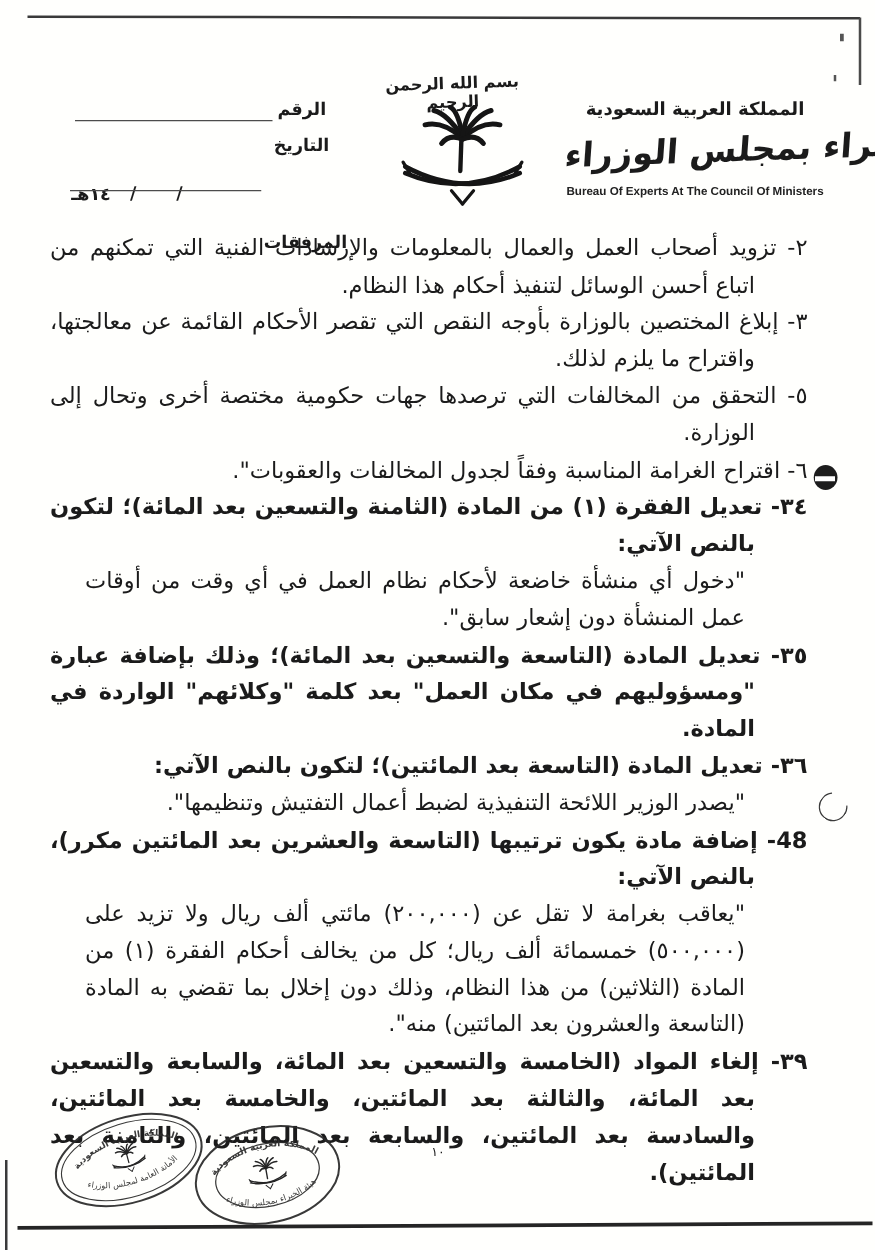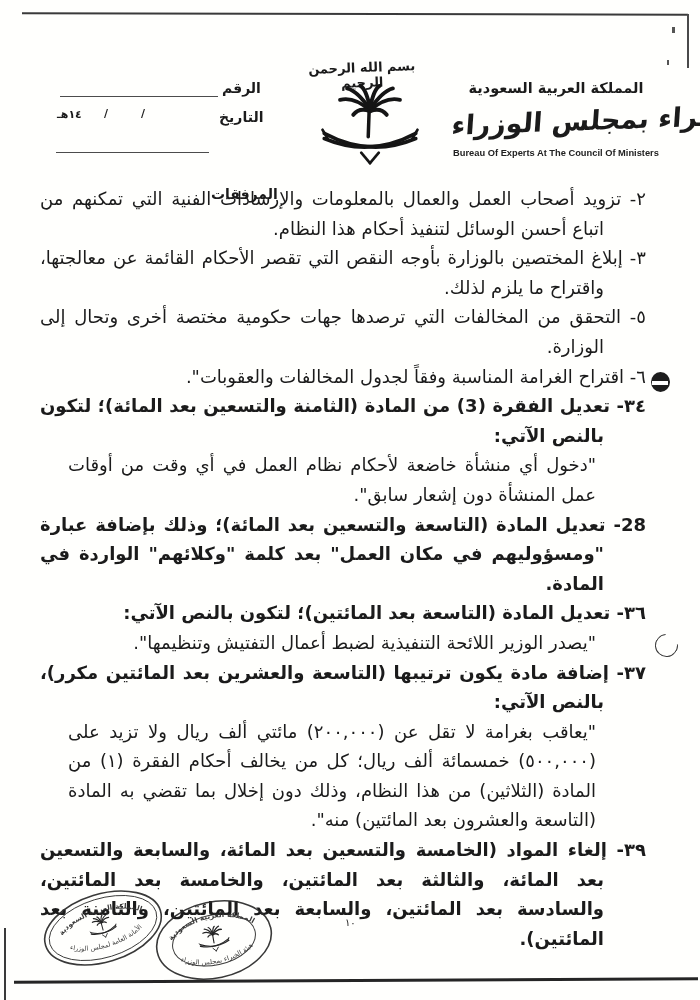--- a/index.html
+++ b/index.html
@@ -22,21 +22,21 @@
              font-size:13px;font-weight:bold;transform:rotate(-2deg);letter-spacing:-.5px;}
   .emblem-main{position:absolute;left:303px;top:84px;width:134px;height:88px;}
   
   .fld-label{position:absolute;font-size:14px;font-weight:bold;}
   .lbl-num{left:222px;top:80px;}
   .lbl-date{left:219px;top:109px;text-align:center;}
   .lbl-att{left:211px;top:138px;margin-top:48px;}
   .fld-line{position:absolute;height:0;border-top:1.6px solid #4c4c4c;}
   .line-num{left:60px;top:96px;width:158px;}
   .line-att{left:56px;top:152px;width:153px;}
-  .date-part{position:absolute;font-size:11px;font-weight:bold;}
+  .date-part{position:absolute;font-size:14px;font-weight:bold;margin-top:40px;}
   .dp-year{left:57px;top:108px;}
   .dp-s1{left:104px;top:107px;}
   .dp-s2{left:141px;top:107px;}
   
   .doc-body{position:absolute;left:40px;top:184px;width:606px;direction:rtl;
             font-size:18px;line-height:29.6px;text-align:justify;}
   .item{padding-right:42px;text-indent:-42px;}
   .item.bold{font-weight:bold;}
   .quote{padding-right:50px;padding-left:28px;font-weight:normal;text-align:justify;}
   
@@ -114,26 +114,26 @@
   <span class="date-part dp-s1">/</span>
   <span class="date-part dp-s2">/</span>
   <div class="fld-label lbl-att">المرفقات</div>
   <div class="fld-line line-att"></div>
 
   <div class="doc-body" id="doc-items">
       <div class="item"><span>٢- </span><span>تزويد أصحاب العمل والعمال بالمعلومات والإرشادات الفنية التي تمكنهم من اتباع أحسن الوسائل لتنفيذ أحكام هذا النظام.</span></div>
       <div class="item"><span>٣- </span><span>إبلاغ المختصين بالوزارة بأوجه النقص التي تقصر الأحكام القائمة عن معالجتها، واقتراح ما يلزم لذلك.</span></div>
       <div class="item"><span>٥- </span><span>التحقق من المخالفات التي ترصدها جهات حكومية مختصة أخرى وتحال إلى الوزارة.</span></div>
       <div class="item"><span>٦- </span><span>اقتراح الغرامة المناسبة وفقاً لجدول المخالفات والعقوبات".</span></div>
-      <div class="item bold"><span>٣٤- </span><span>تعديل الفقرة (3) من المادة (الثامنة والتسعين بعد المائة)؛ لتكون بالنص الآتي:</span></div>
+      <div class="item bold"><span>٣٤- </span><span>تعديل الفقرة (١) من المادة (الثامنة والتسعين بعد المائة)؛ لتكون بالنص الآتي:</span></div>
       <div class="quote">"دخول أي منشأة خاضعة لأحكام نظام العمل في أي وقت من أوقات عمل المنشأة دون إشعار سابق".</div>
-      <div class="item bold"><span>28- </span><span>تعديل المادة (التاسعة والتسعين بعد المائة)؛ وذلك بإضافة عبارة "ومسؤوليهم في مكان العمل" بعد كلمة "وكلائهم" الواردة في المادة.</span></div>
+      <div class="item bold"><span>٣٥- </span><span>تعديل المادة (التاسعة والتسعين بعد المائة)؛ وذلك بإضافة عبارة "ومسؤوليهم في مكان العمل" بعد كلمة "وكلائهم" الواردة في المادة.</span></div>
       <div class="item bold"><span>٣٦- </span><span>تعديل المادة (التاسعة بعد المائتين)؛ لتكون بالنص الآتي:</span></div>
       <div class="quote">"يصدر الوزير اللائحة التنفيذية لضبط أعمال التفتيش وتنظيمها".</div>
-      <div class="item bold"><span>٣٧- </span><span>إضافة مادة يكون ترتيبها (التاسعة والعشرين بعد المائتين مكرر)، بالنص الآتي:</span></div>
+      <div class="item bold"><span>48- </span><span>إضافة مادة يكون ترتيبها (التاسعة والعشرين بعد المائتين مكرر)، بالنص الآتي:</span></div>
       <div class="quote">"يعاقب بغرامة لا تقل عن (٢٠٠,٠٠٠) مائتي ألف ريال ولا تزيد على (٥٠٠,٠٠٠) خمسمائة ألف ريال؛ كل من يخالف أحكام الفقرة (١) من المادة (الثلاثين) من هذا النظام، وذلك دون إخلال بما تقضي به المادة (التاسعة والعشرون بعد المائتين) منه".</div>
       <div class="item bold"><span>٣٩- </span><span>إلغاء المواد (الخامسة والتسعين بعد المائة، والسابعة والتسعين بعد المائة، والثالثة بعد المائتين، والخامسة بعد المائتين، والسادسة بعد المائتين، والسابعة بعد المائتين، والثامنة بعد المائتين).</span></div>
     </div>
 
   <div class="punch-filled"></div>
   <div class="punch-open"></div>
 
   <svg class="stamp stamp-a" viewBox="0 0 126 74">
     <ellipse cx="63" cy="37" rx="60" ry="34" fill="none" stroke="#2b2b2b" stroke-width="1.6"></ellipse>
     <ellipse cx="63" cy="37" rx="55.5" ry="29.5" fill="none" stroke="#2b2b2b" stroke-width=".9"></ellipse>

